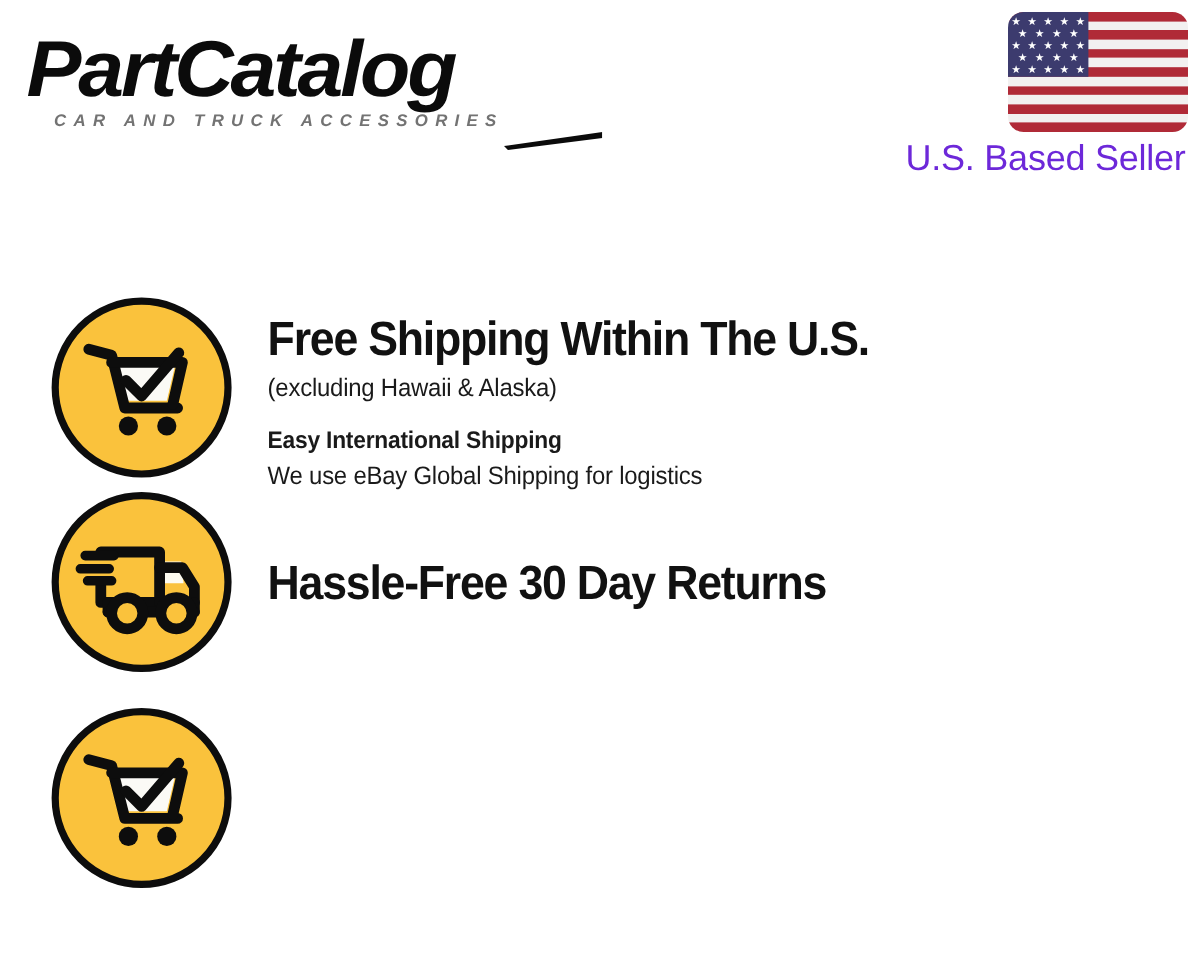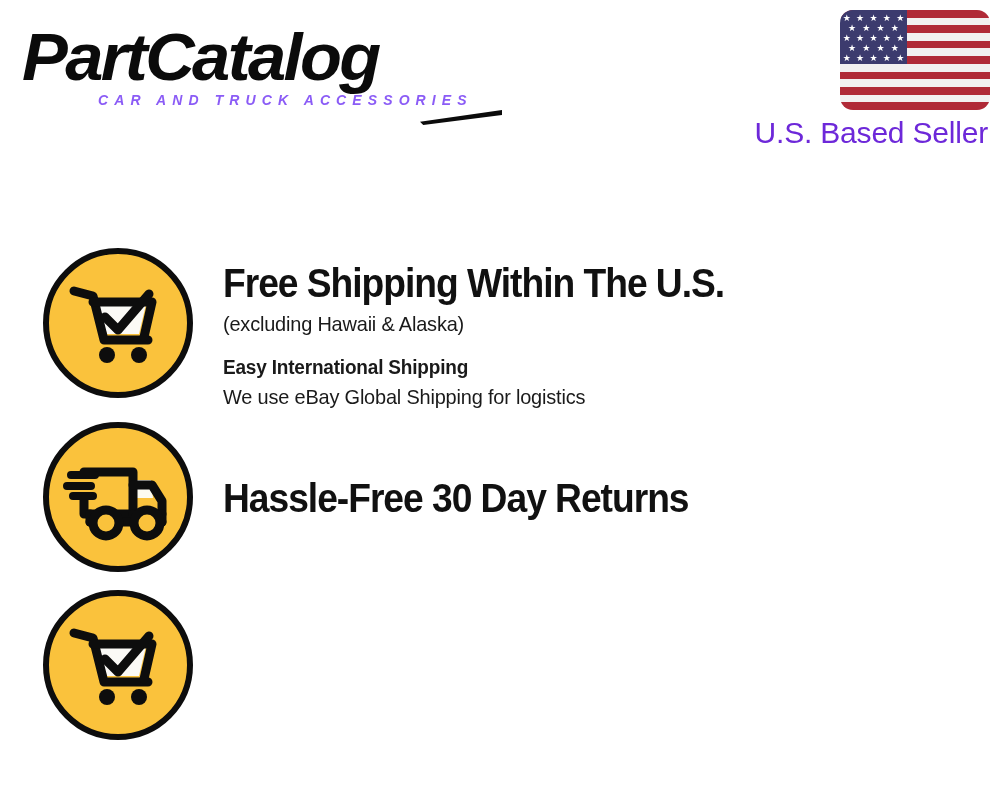--- a/index.html
+++ b/index.html
@@ -45,23 +45,23 @@
     transform-origin: left center;
     white-space: nowrap;
   }
   #logo-tagline {
     font-family: "Liberation Sans", sans-serif;
     font-weight: bold;
     font-style: italic;
     font-size: 14px;
     line-height: 16px;
     letter-spacing: 6.1px;
-    color: #8b5cf6;
+    color: #737373;
     margin-top: 2px;
-    margin-left: 76px;
+    margin-left: 23px;
     white-space: nowrap;
   }
   #logo-swoosh {
     position: absolute;
     left: 398px;
     top: 86px;
     width: 82px;
     height: 15px;
     background: #0b0b0b;
     clip-path: polygon(0 78%, 100% 0, 100% 34%, 4% 100%);
@@ -128,21 +128,21 @@
     width: 1000px;
     height: 630px;
     padding-left: 48px;
   }
   .feature-row {
     position: absolute;
     left: 0;
     width: 1000px;
   }
   #row-0 { top: 78px;  height: 172px; }
-  #row-1 { top: 252px; height: 172px; }
+  #row-1 { top: 240px; height: 172px; }
   #row-2 { top: 420px; height: 172px; }
 
   .icon-badge {
     position: absolute;
     left: 43px;
     top: 0;
     width: 150px;
     height: 150px;
     border-radius: 50%;
     background: #fac23c;

